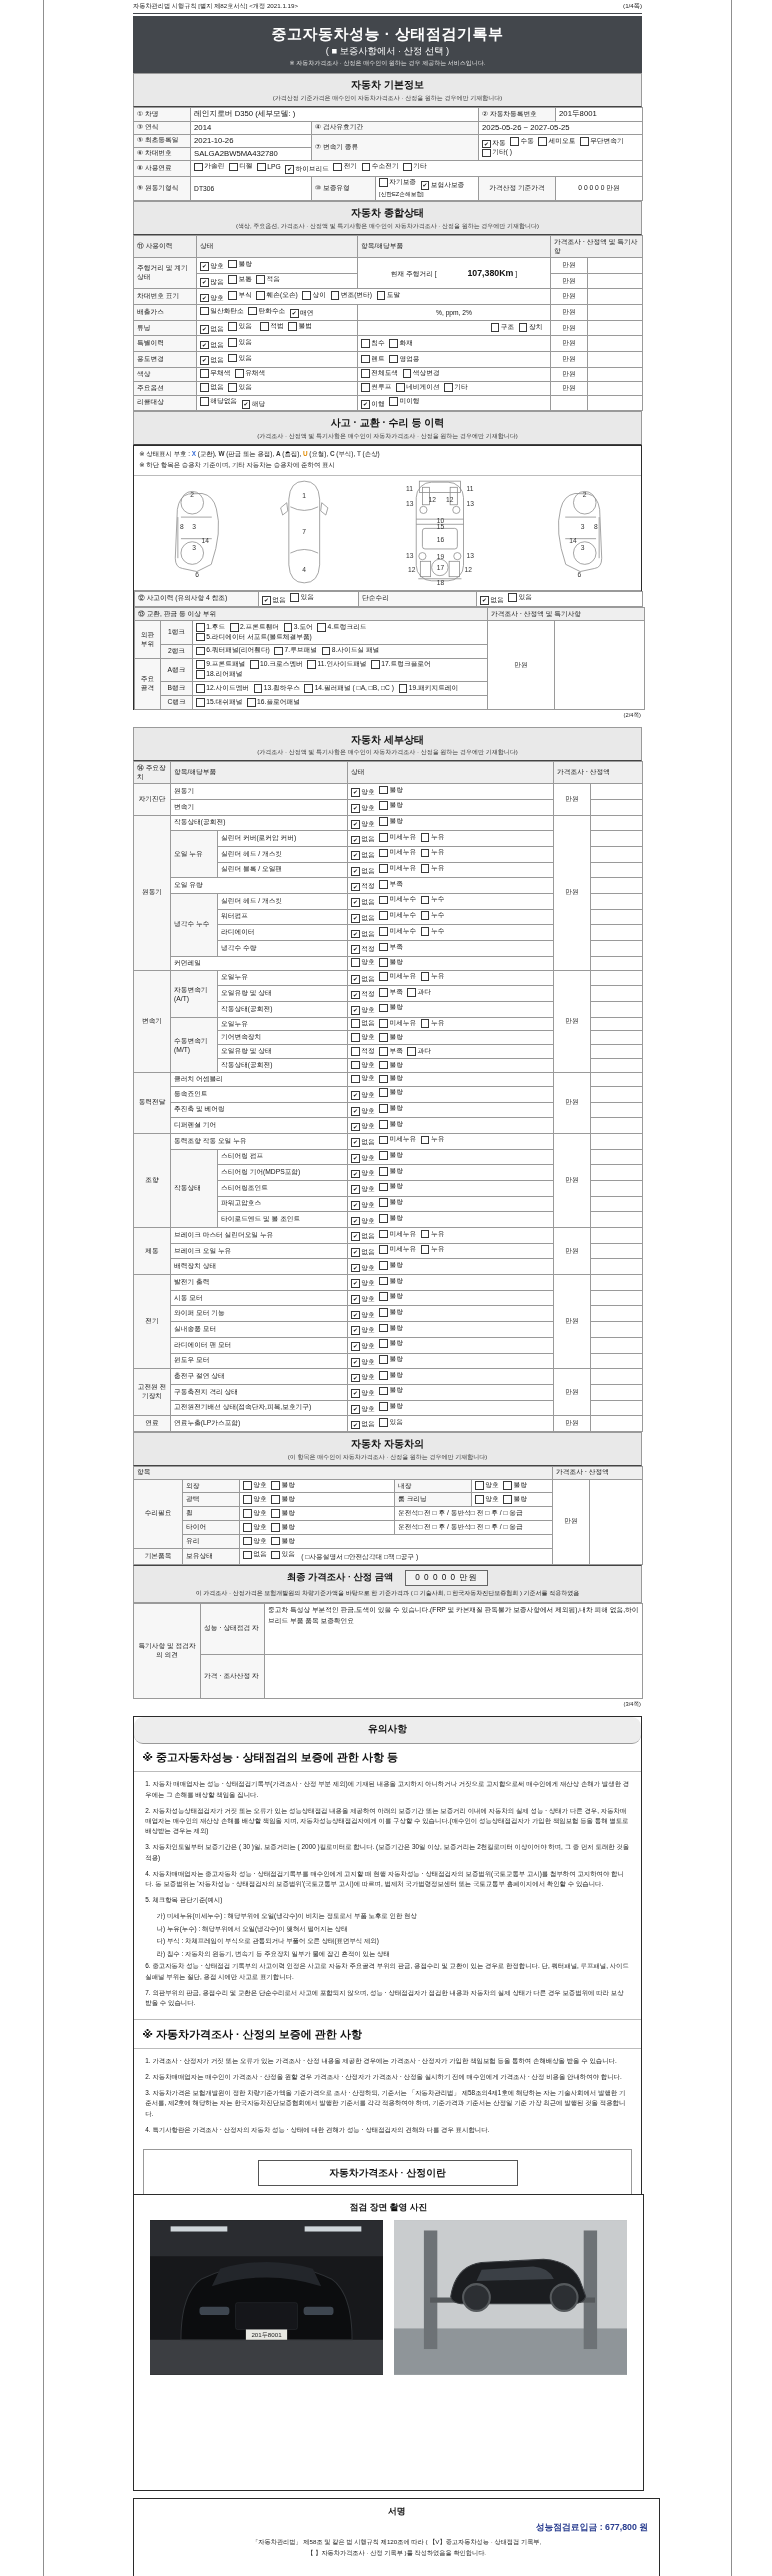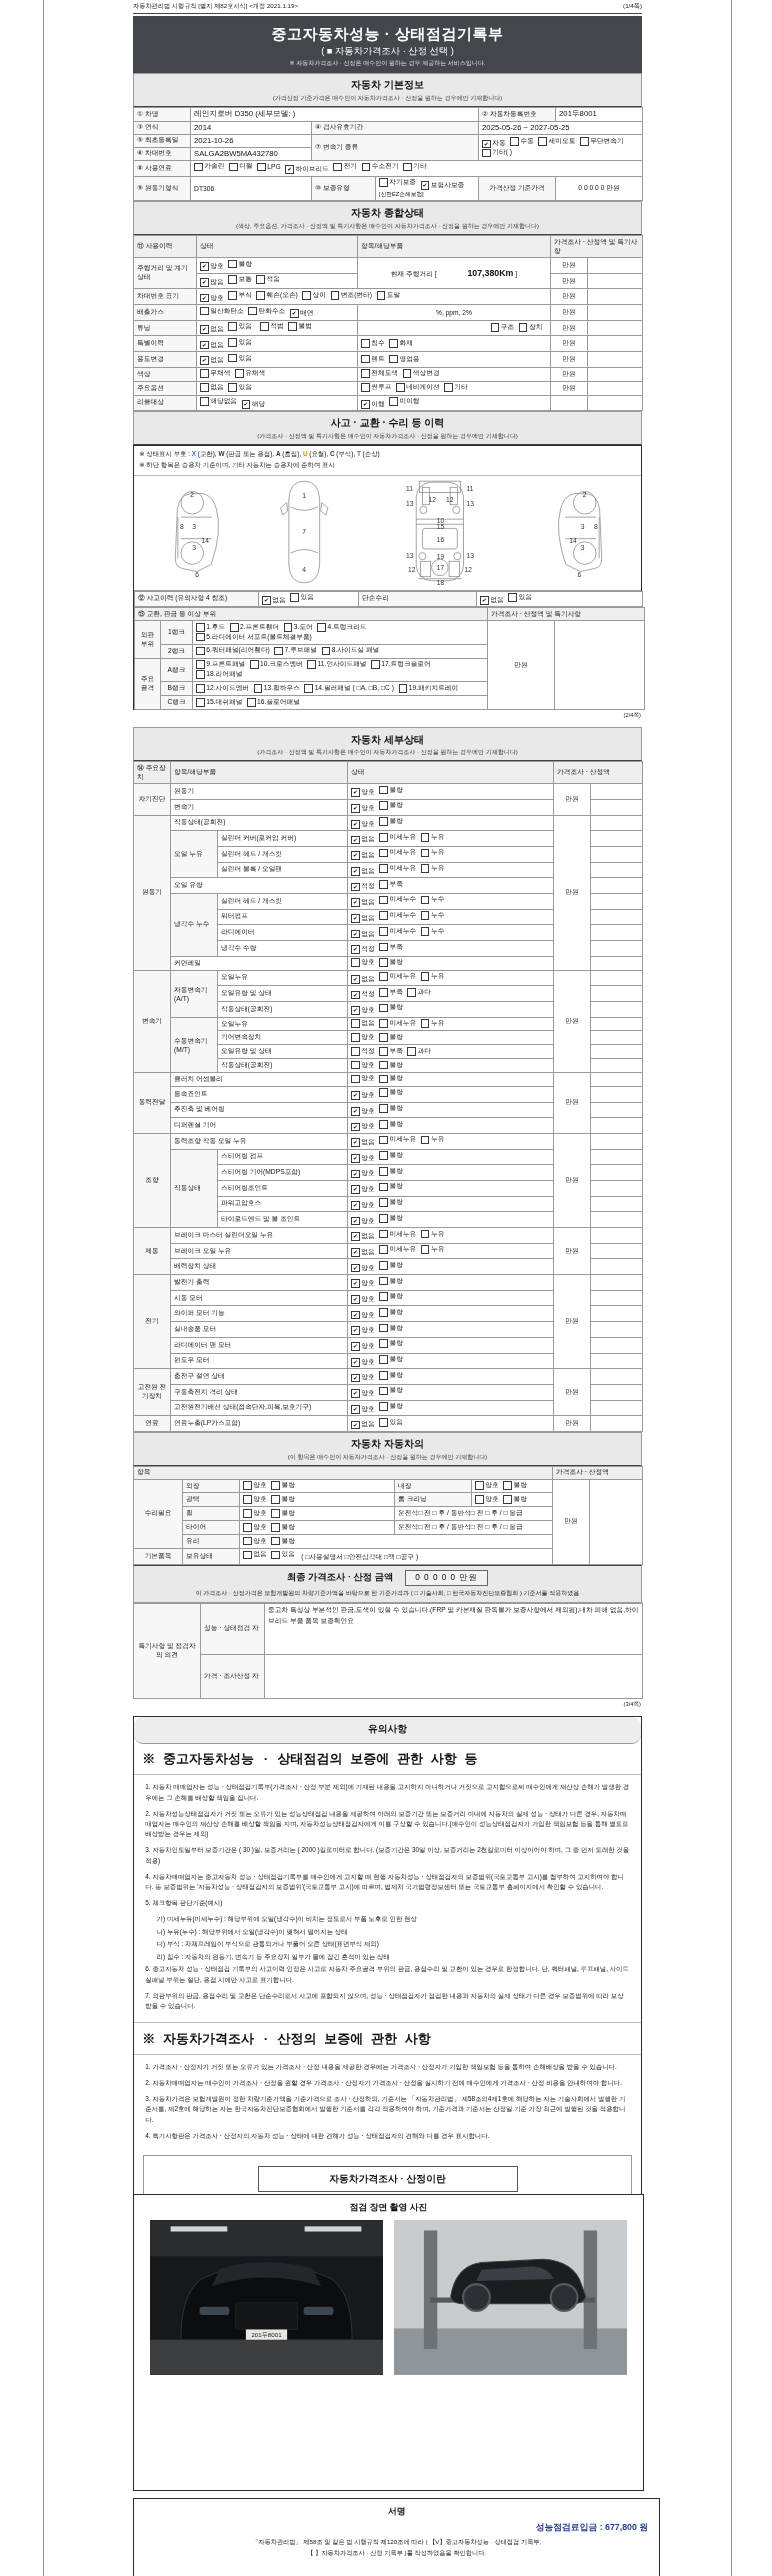--- a/index.html
+++ b/index.html
@@ -36,21 +36,21 @@
   .pgmark{font-size:5.7px;text-align:right;margin:2.1px 1px 7.2px 0;color:#222;}
   
   .legend{font-size:6.4px;padding:3.1px 5.2px;border-bottom:0.5px solid #bbb;background:#fff;}
   .legend div{margin:1.5px 0;}
   
   .diag{background:#fff;border-bottom:0.5px solid #9a9a9a;}
   .diag svg text{font-size:13px;fill:#333;font-family:"Liberation Sans",sans-serif;}
   
   .noticebox{border:1.5px solid #2b2b2b;}
   .ntitle{background:#ededed;text-align:center;font-size:9.8px;font-weight:bold;padding:6.2px 0;border-bottom:0.5px solid #999;border-radius:9px;}
-  .nhead{font-size:13px;font-weight:bold;padding:6.2px 8.2px;border-bottom:0.5px solid #bbb;font-family:Liberation Mono, monospace;}
+  .nhead{font-size:11px;font-weight:bold;padding:6.2px 8.2px;border-bottom:0.5px solid #bbb;}
   .nbody{padding:7.2px 11.3px 5.2px;font-size:6.4px;line-height:1.62;}
   .nline{margin:0 0 5.7px;}
   .nline.sub{margin:0 0 2.1px 11.3px;}
   .innerbox{border:1px solid #555;width:258px;margin:8.2px auto 5.2px;text-align:center;font-size:9.8px;font-weight:bold;padding:5.2px 0;}
   .innerwrap{border:0.5px solid #999;margin:3.1px 9.3px 8.2px;padding:2.1px 8.2px 6.2px;}
   .innerpara{font-size:6.7px;line-height:1.7;margin-top:4.1px;}
   
   .photobox{border:1.5px solid #2b2b2b;background:#fff;}
   .photobox .pt{font-size:8.8px;font-weight:bold;text-align:center;padding:7.2px 0 6.2px;}
   .photos{display:flex;justify-content:center;gap:11.3px;padding-bottom:13.4px;}
@@ -75,21 +75,21 @@
 
   <div class="refline">
     <span>자동차관리법 시행규칙 [별지 제82호서식] &lt;개정 2021.1.19&gt;</span>
     <span class="pg">(1/4쪽)</span>
   </div>
 
   <div class="col" style="top:0">
 
     <div class="topband">
       <h1>중고자동차성능 · 상태점검기록부</h1>
-      <div class="sub">( ■ 자동차가격조사 · 산정 선택 )</div>
+      <div class="sub">( ■ 보증사항에서 · 산정 선택 )</div>
       <div class="note">※ 자동차가격조사 · 산정은 매수인이 원하는 경우 제공하는 서비스입니다.</div>
     </div>
 
     <div class="band">
       <div class="t">자동차 기본정보</div>
       <div class="c">(가격산정 기준가격은 매수인이 자동차가격조사 · 산정을 원하는 경우에만 기재합니다)</div>
     </div>
     <table class="box">
       <colgroup>
           <col style="width:57px">

